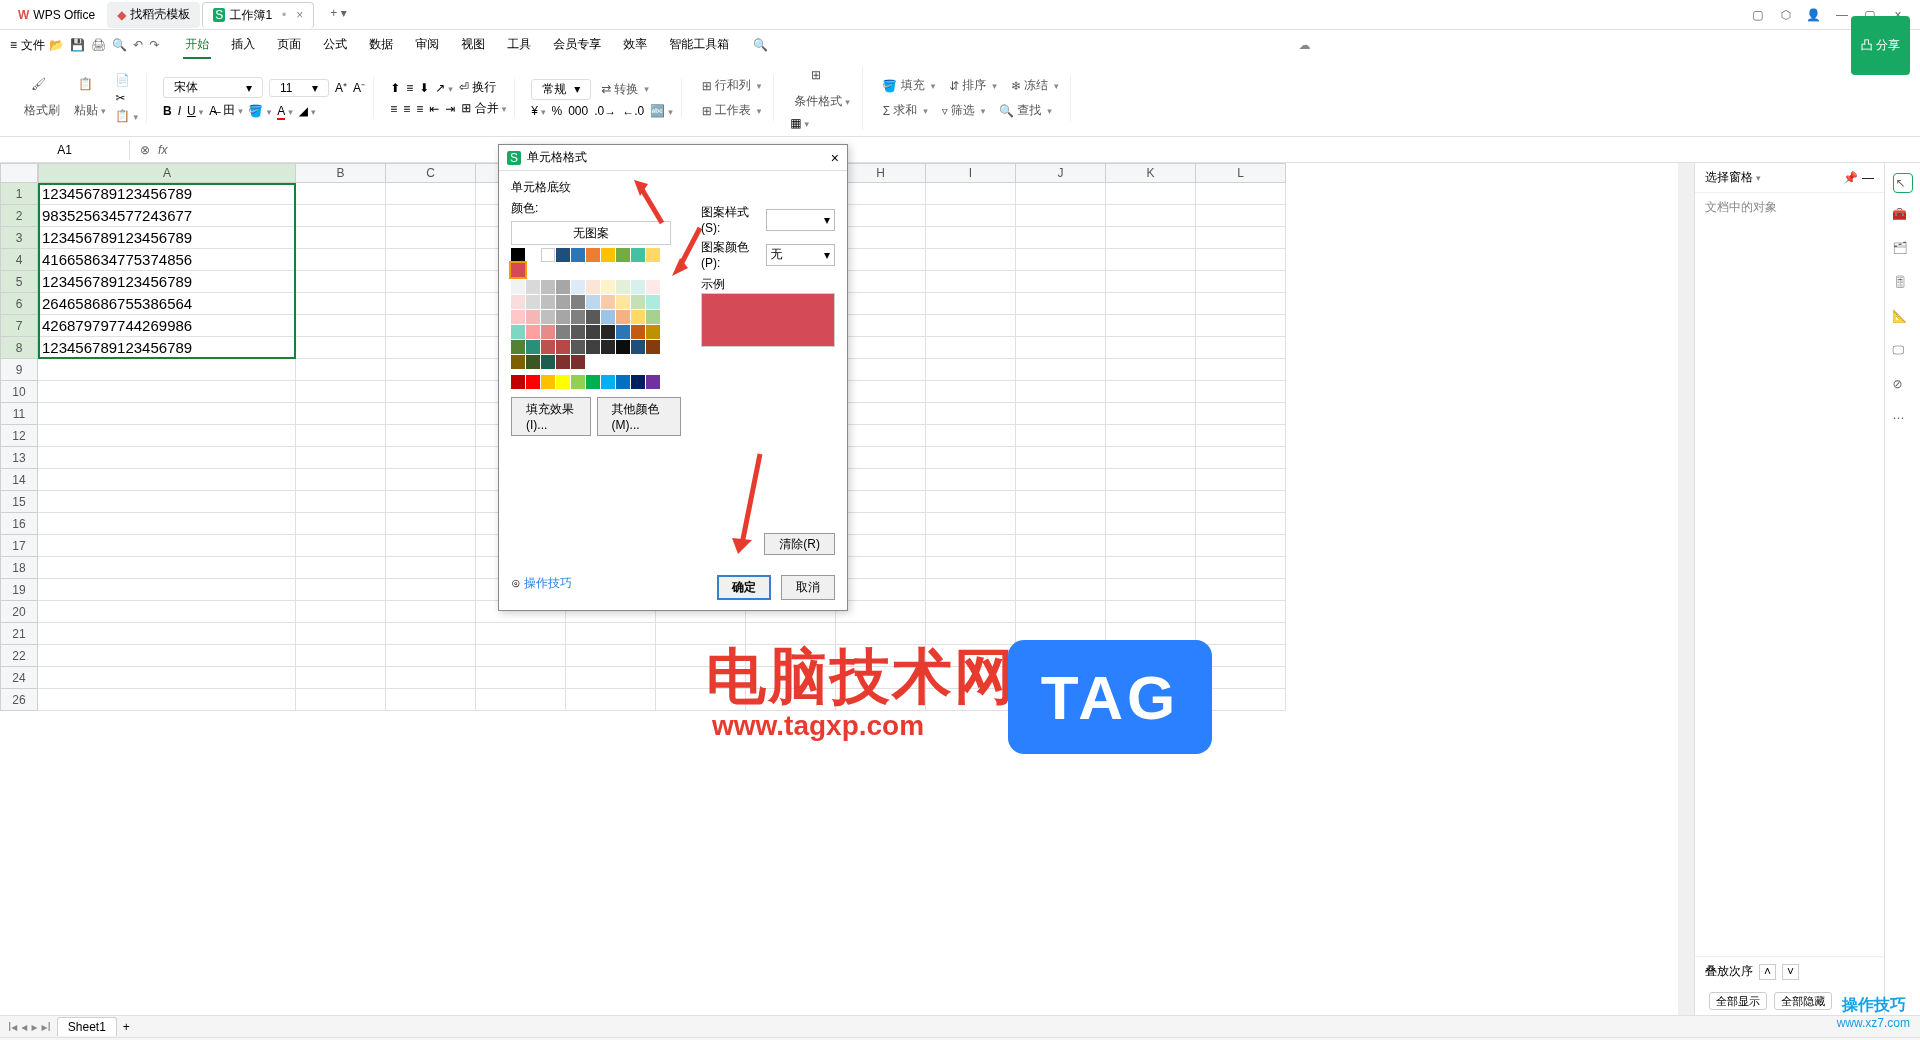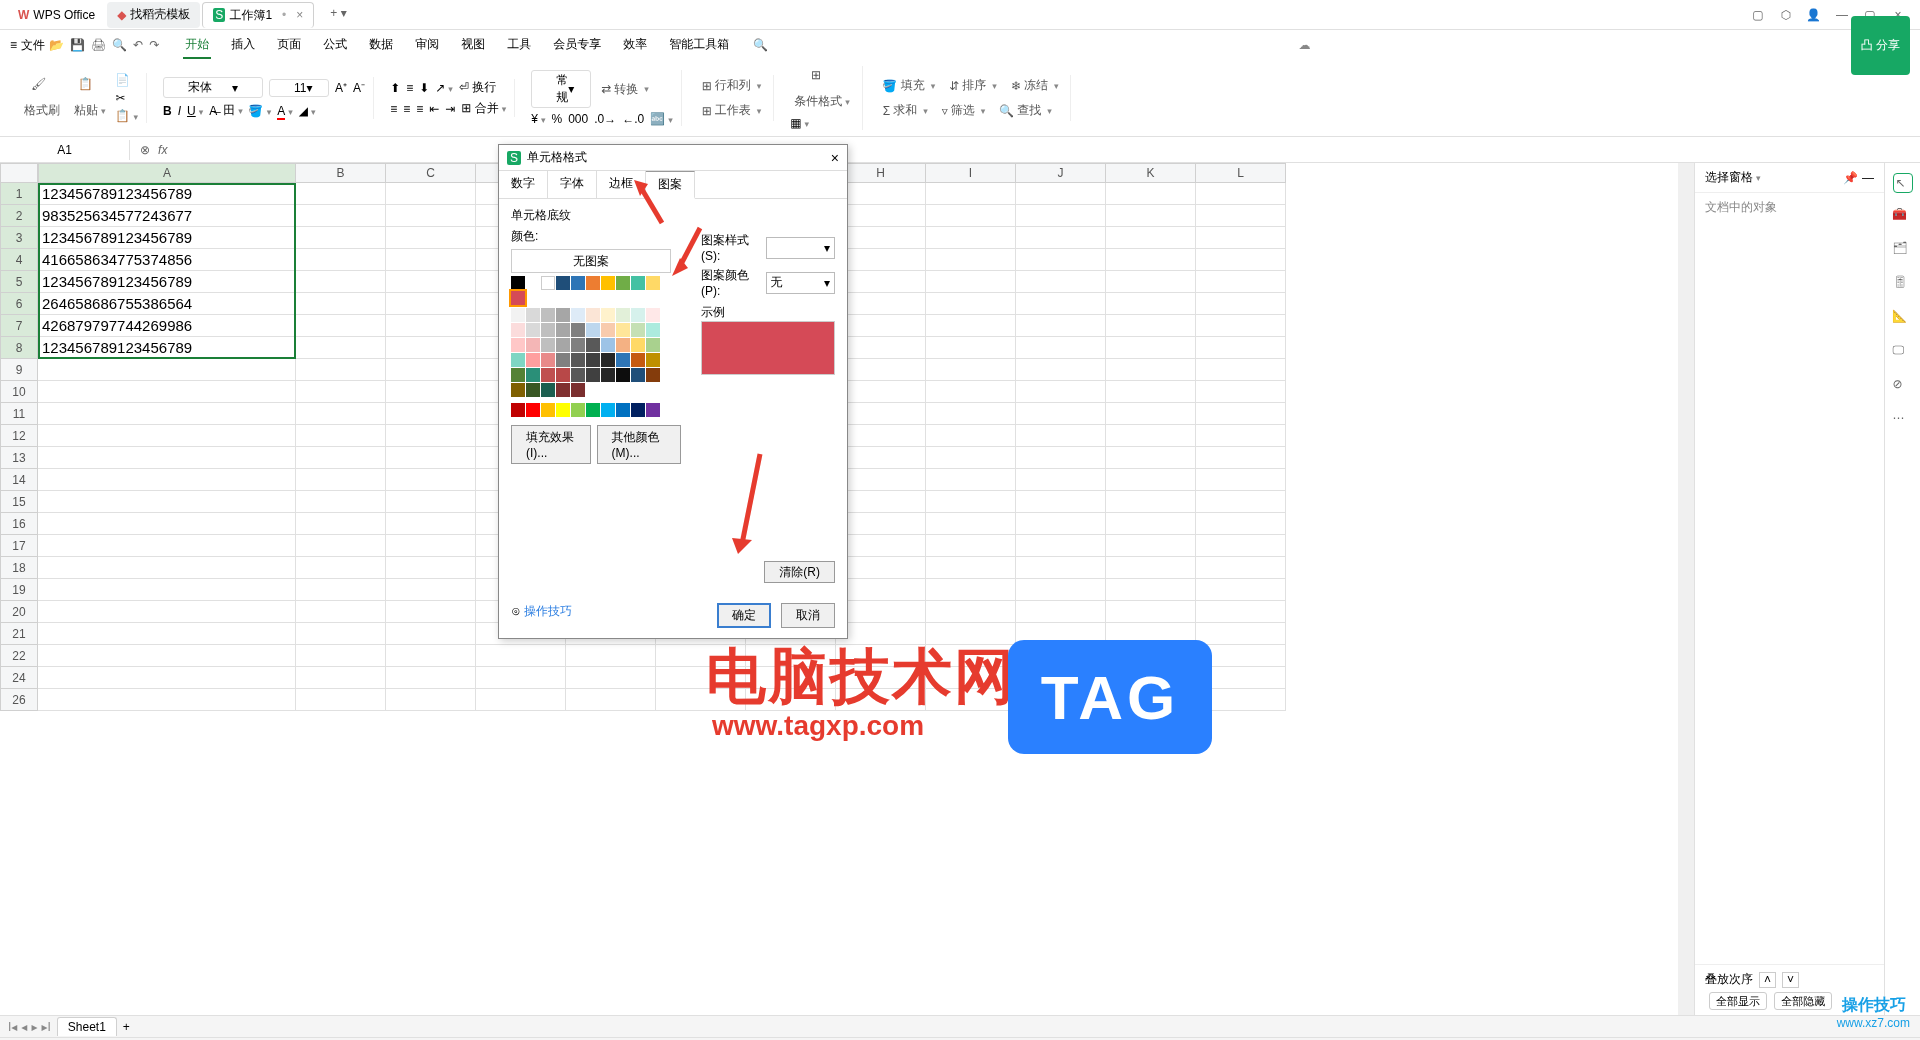--- a/index.html
+++ b/index.html
@@ -23,21 +23,21 @@
 .menu-items span { padding:4px 2px; }
 .menu-items .active { color:#1a7f37; border-bottom:2px solid #1a7f37; }
 .share-btn { margin-left:auto; background:#17a864; color:#fff; padding:21px 10px; border-radius:4px; }
 
 
 .ribbon { background:#fff; border-bottom:1px solid #e0e0e0; padding:6px 12px; display:flex; gap:8px; align-items:center; }
 .ribbon-group { display:flex; flex-direction:column; gap:4px; padding:0 8px; border-right:1px solid #eee; }
 .ribbon-row { display:flex; gap:6px; align-items:center; }
 .ribbon-btn { display:flex; align-items:center; gap:3px; color:#555; padding:2px 4px; border-radius:3px; }
 .ribbon-btn.big { flex-direction:column; font-size:11px; }
-.ribbon-sel { border:1px solid #ddd; padding:1px 24px; border-radius:3px; min-width:60px; display:flex; align-items:center; justify-content:space-between; }
+.ribbon-sel { border:1px solid #ddd; padding:1px 10px; border-radius:3px; min-width:60px; display:flex; align-items:center; justify-content:space-between; }
 .ico-big { width:22px; height:22px; display:inline-block; }
 
 
 .formula-bar { background:#fff; border-bottom:1px solid #e0e0e0; display:flex; align-items:center; height:26px; }
 .name-box { width:130px; text-align:center; border-right:1px solid #e0e0e0; padding:3px; }
 .fx-icons { display:flex; gap:8px; padding:0 10px; color:#666; }
 .fx-input { flex:1; padding:3px 6px; }
 
 
 .workarea { display:flex; height:calc(100vh - 30px - 30px - 58px - 26px - 22px - 22px); }
@@ -81,21 +81,21 @@
 .dlg-tab.active { background:#fff; border-bottom:2px solid #fff; margin-bottom:-1px; border-top:1px solid #999;}
 .dlg-body { padding:8px 12px 12px; }
 .dlg-row { display:flex; align-items:center; gap:4px; margin:4px 0; }
 .dlg-label { font-size:12px; }
 .dlg-palette { display:flex; flex-wrap:wrap; width:160px; gap:1px; margin-top:3px;}
 .swatch { width:14px; height:14px; display:inline-block; }
 .no-pattern { width:160px; height:24px; border:1px solid #ccc; text-align:center; line-height:22px; font-size:12px; margin-top:4px;}
 .dlg-select { border:1px solid #bbb; width:76px; height:22px; display:flex; align-items:center; justify-content:space-between; padding:0 4px; font-size:12px; }
 .preview { width:134px; height:54px; background:#d54a57; border:1px solid #ccc; }
 .dlg-btn { border:1px solid #999; padding:3px 14px; font-size:12px; background:#f0f0f0; }
-.dlg-btn.primary { border:1px solid #3a7ecf; box-shadow:0 0 0 1px #3a7ecf inset;}
+.dlg-btn.primary { border:1px solid #3a7ecf; box-shadow:0 0 0 1px #3a7ecf inset;font-weight:bold;}
 .dlg-buttons { display:flex; justify-content:flex-end; gap:10px; padding:10px 12px; }
 .dlg-link { color:#2a7de1; font-size:12px; }
 
 
 .watermark { position:absolute; pointer-events:none; z-index:5; }
 .wm1 { left:706px; top:637px; font-size:60px; font-weight:bold; color:#e63b2e; letter-spacing:2px;}
 .wm1-url { position:absolute; left:712px; top:710px; font-size:28px; color:#e63b2e; font-weight:bold;}
 .wm2 { left:1008px; top:640px; width:204px; height:114px; background:#2a80ff; color:#fff; font-size:62px; font-weight:bold; display:flex; align-items:center; justify-content:center; border-radius:16px; letter-spacing:4px;}
 .wm3 { right:14px; bottom:24px; font-size:16px; color:#17a0e6; font-weight:bold;}
 .wm3-sub { right:10px; bottom:10px; font-size:12px; color:#17a0e6;}
@@ -662,21 +662,21 @@
     <div class="selection-border" id="sel-border" style="left: 38px; top: 20px; width: 258px; height: 176px;"></div>
   </div>
   <div class="scrollbar-v"></div>
   <div class="sidepanel">
     <div class="sidepanel-hd">
       <span class="chev">选择窗格</span>
       <span><span>📌</span>&nbsp;<span>—</span></span>
     </div>
     <div class="sidepanel-sub">文档中的对象</div>
     <div class="sidepanel-foot">
-      <div style="display:flex;align-items:center;gap:6px;margin-bottom:6px">
+      <div style="display:flex;align-items:center;gap:6px;margin-bottom:14px">
         <span>叠放次序</span>
         <span style="border:1px solid #ccc;padding:0 4px">˄</span>
         <span style="border:1px solid #ccc;padding:0 4px">˅</span>
       </div>
       <span class="btn">全部显示</span>
       <span class="btn">全部隐藏</span>
     </div>
   </div>
   <div class="side-tools">
     <span class="tool" style="border:1px solid #17a864;border-radius:4px;padding:2px">↖</span>
@@ -708,26 +708,20 @@
   
   
 </div>
 
 <div class="dialog">
   <div class="dlg-title">
     <span style="background:#17a864;color:#fff;padding:0 3px;border-radius:2px;margin-right:6px">S</span>
     <span>单元格格式</span>
     <span class="close">×</span>
   </div>
-  <div class="dlg-tabs" id="dlg-tabs">
-      <div class="dlg-tab">数字</div>
-      <div class="dlg-tab">字体</div>
-      <div class="dlg-tab">边框</div>
-      <div class="dlg-tab active">图案</div>
-    </div>
   <div class="dlg-body">
     <div class="dlg-label">单元格底纹</div>
     <div style="display:flex;gap:20px;margin-top:4px">
       <div>
         <div class="dlg-label">颜色:</div>
         <div class="no-pattern">无图案</div>
         <div class="dlg-palette" id="pal1">
             <span class="swatch" style="background: rgb(0, 0, 0);"></span>
             <span class="swatch" style="background: rgb(255, 255, 255);"></span>
             <span class="swatch" style="background: rgb(255, 255, 255); border: 1px solid rgb(204, 204, 204);"></span>

